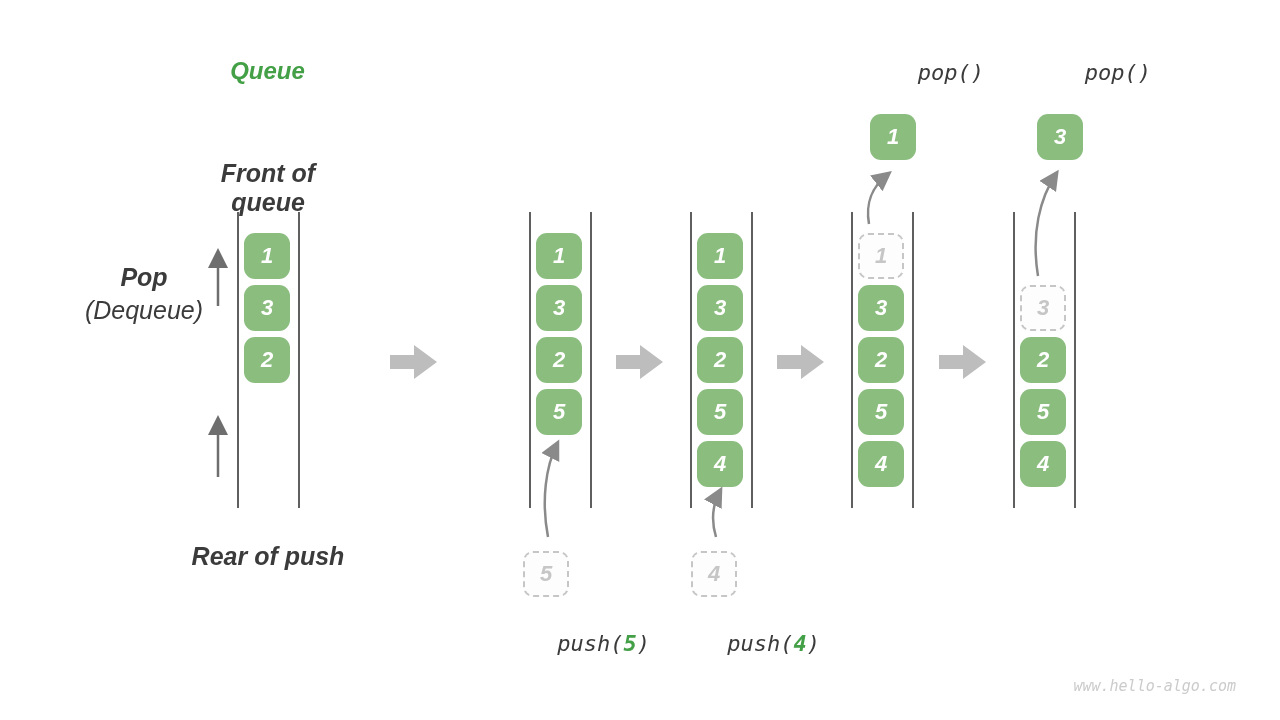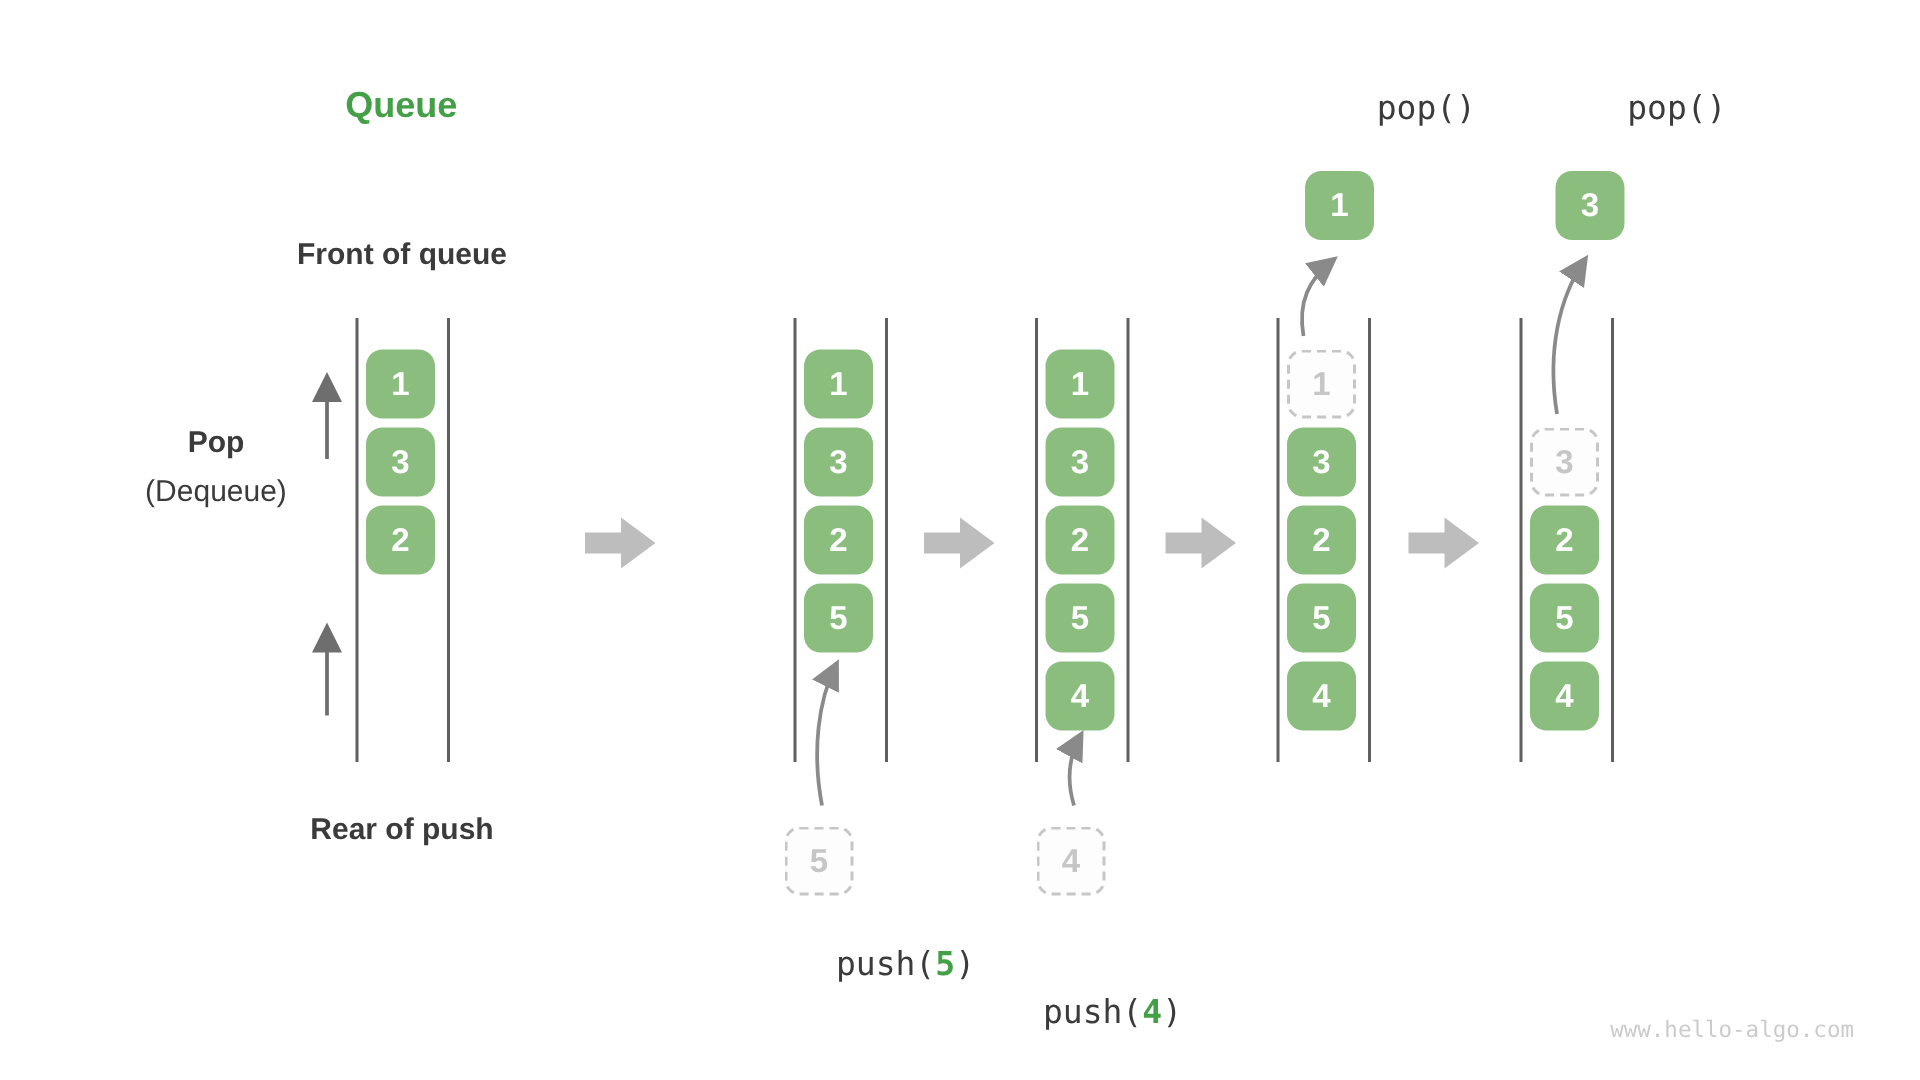--- a/index.html
+++ b/index.html
@@ -1,31 +1,31 @@
 <!DOCTYPE html>
 <html><head>
 <meta charset="utf-8">
 <style>
   html,body { margin:0; padding:0; background:#ffffff; }
   #stage {
     position:relative; width:1280px; height:720px; background:#ffffff;
-    overflow:hidden; font-family:"Liberation Sans", sans-serif;
+    overflow:hidden; font-family:"Liberation Sans", sans-serif;font-style:italic;
     --accent-green:#44A047; --box-green:#8ABD7E; --ghost-gray:#C6C6C6;
     --block-arrow-gray:#BDBDBD; --line-gray:#5F5F5F; --curve-arrow-gray:#8A8A8A;
     --text-dark:#3B3B3B; --watermark-gray:#CBCBCB;
   }
   .abs { position:absolute; }
   .title {
     left:190px; top:57px; width:155px; text-align:center;
     font-size:24px; font-weight:bold; color:var(--accent-green);
   }
-  .side-label { color:var(--text-dark); font-size:20px; text-align:center; }
+  .side-label { color:var(--text-dark); font-size:25px; text-align:center; }
   .front-label { left:188px; top:159px; width:160px; font-weight:bold; }
   .rear-label  { left:188px; top:542px; width:160px; font-weight:bold; }
-  .op-label { left:60px; width:168px; line-height:33px;margin-top:18px; }
+  .op-label { left:60px; width:168px; line-height:33px; }
   .pop-op  { top:261px; }
   .push-op { top:432px; }
   .op-main { font-weight:bold; }
   .op-sub  { font-weight:normal; }
   .vline { position:absolute; width:2px; top:212px; height:296px; background:var(--line-gray); }
   .cell {
     position:absolute; width:46px; height:46px; border-radius:11px;
     background:var(--box-green); color:#ffffff; font-size:22px; font-weight:bold;
     display:flex; align-items:center; justify-content:center;
     font-family:"Liberation Sans", sans-serif;
@@ -79,21 +79,21 @@
       <div class="cell ghost" style="left: 523px; top: 551px;">5</div>
       <div class="op-call" style="left: 470px; top: 631px;"><span>push(</span><span class="arg">5</span><span>)</span></div>
       <div class="vline" style="left: 690px;"></div>
       <div class="vline" style="left: 751px;"></div>
       <div class="cell" style="left: 697px; top: 233px;">1</div>
       <div class="cell" style="left: 697px; top: 285px;">3</div>
       <div class="cell" style="left: 697px; top: 337px;">2</div>
       <div class="cell" style="left: 697px; top: 389px;">5</div>
       <div class="cell" style="left: 697px; top: 441px;">4</div>
       <div class="cell ghost" style="left: 691px; top: 551px;">4</div>
-      <div class="op-call" style="left: 608px; top: 631px; margin-top: 32px;"><span>push(</span><span class="arg">4</span><span>)</span></div>
+      <div class="op-call" style="left: 640px; top: 631px;"><span>push(</span><span class="arg">4</span><span>)</span></div>
       <div class="vline" style="left: 851px;"></div>
       <div class="vline" style="left: 912px;"></div>
       <div class="cell ghost" style="left: 858px; top: 233px;">1</div>
       <div class="cell" style="left: 858px; top: 285px;">3</div>
       <div class="cell" style="left: 858px; top: 337px;">2</div>
       <div class="cell" style="left: 858px; top: 389px;">5</div>
       <div class="cell" style="left: 858px; top: 441px;">4</div>
       <div class="cell" style="left: 870px; top: 114px;">1</div>
       <div class="op-call" style="left: 804px; top: 60px;">pop()</div>
       <div class="vline" style="left: 1013px;"></div>

